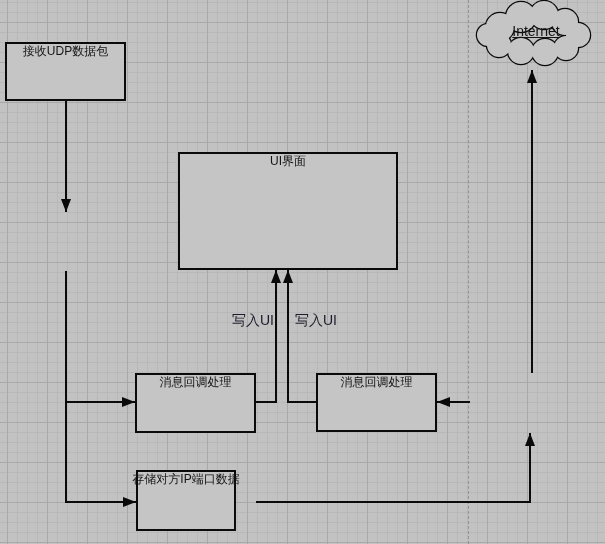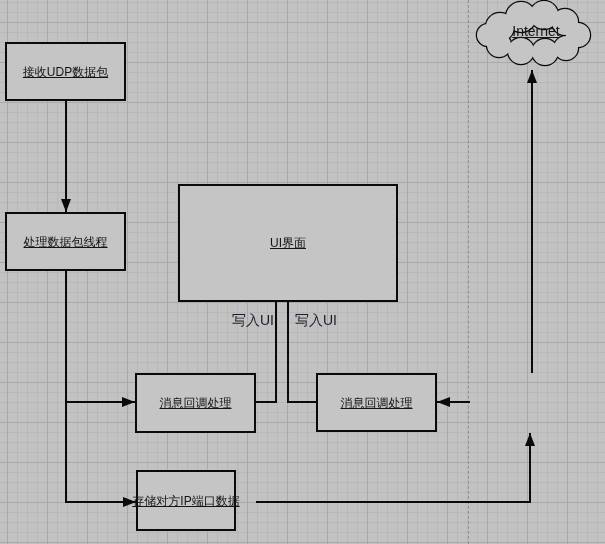--- a/index.html
+++ b/index.html
@@ -21,37 +21,37 @@
   .pagebreak{
     position:absolute;top:0;left:468px;height:544px;width:0;
     border-left:1px dashed #949494;
   }
   svg.overlay{position:absolute;top:0;left:0;}
   .node{
     position:absolute;
     box-sizing:border-box;
     border:2px solid #0a0a0a;
     background:#c5c5c5;
-    display:flex;align-items:center;justify-content:center;
-    font-size:12px;line-height:14px;white-space:nowrap;text-decoration:underline;
+    display:flex;justify-content:center;
+    font-size:12px;line-height:14px;white-space:nowrap;
   }
   .edge-label{
     position:absolute;
     font-size:14px;line-height:13px;white-space:nowrap;
     color:#1b1b2a;
   }
   .cloud-label{
     position:absolute;
     left:496px;top:25px;width:80px;
     text-align:center;font-size:14px;line-height:13px;text-decoration:underline;
   }
   
   #n-receive {left:5px;  top:42px;  width:121px;height:59px;}
   #n-process {left:5px;  top:212px; width:121px;height:59px;}
-  #n-ui      {left:178px;top:152px; width:220px;height:118px;margin-top:32px;}
+  #n-ui      {left:178px;top:152px; width:220px;height:118px;}
   #n-cb-left {left:135px;top:373px; width:121px;height:60px;}
   #n-cb-right{left:316px;top:373px; width:121px;height:59px;}
   #n-send    {left:470px;top:373px; width:119px;height:60px;}
   #n-store   {left:136px;top:470px; width:100px;height:61px;}
   #lbl-write-left {left:230px;top:314px;width:44px;text-align:right;}
   #lbl-write-right{left:295px;top:314px;width:44px;text-align:left;}
 </style>
 </head>
 <body>
 
@@ -100,23 +100,20 @@
         <circle cx="499" cy="45" r="12"></circle>
         <circle cx="488" cy="35" r="11"></circle>
       </g>
     </g>
   </svg>
 
   <div id="n-receive" class="node">
     <span>接收UDP数据包</span>
   </div>
 
-  <div id="n-process" class="node">
-    <span>处理数据包线程</span>
-  </div>
 
   <div id="n-ui" class="node">
     <span>UI界面</span>
   </div>
 
   <div id="n-cb-left" class="node">
     <span>消息回调处理</span>
   </div>
 
   <div id="n-cb-right" class="node">

